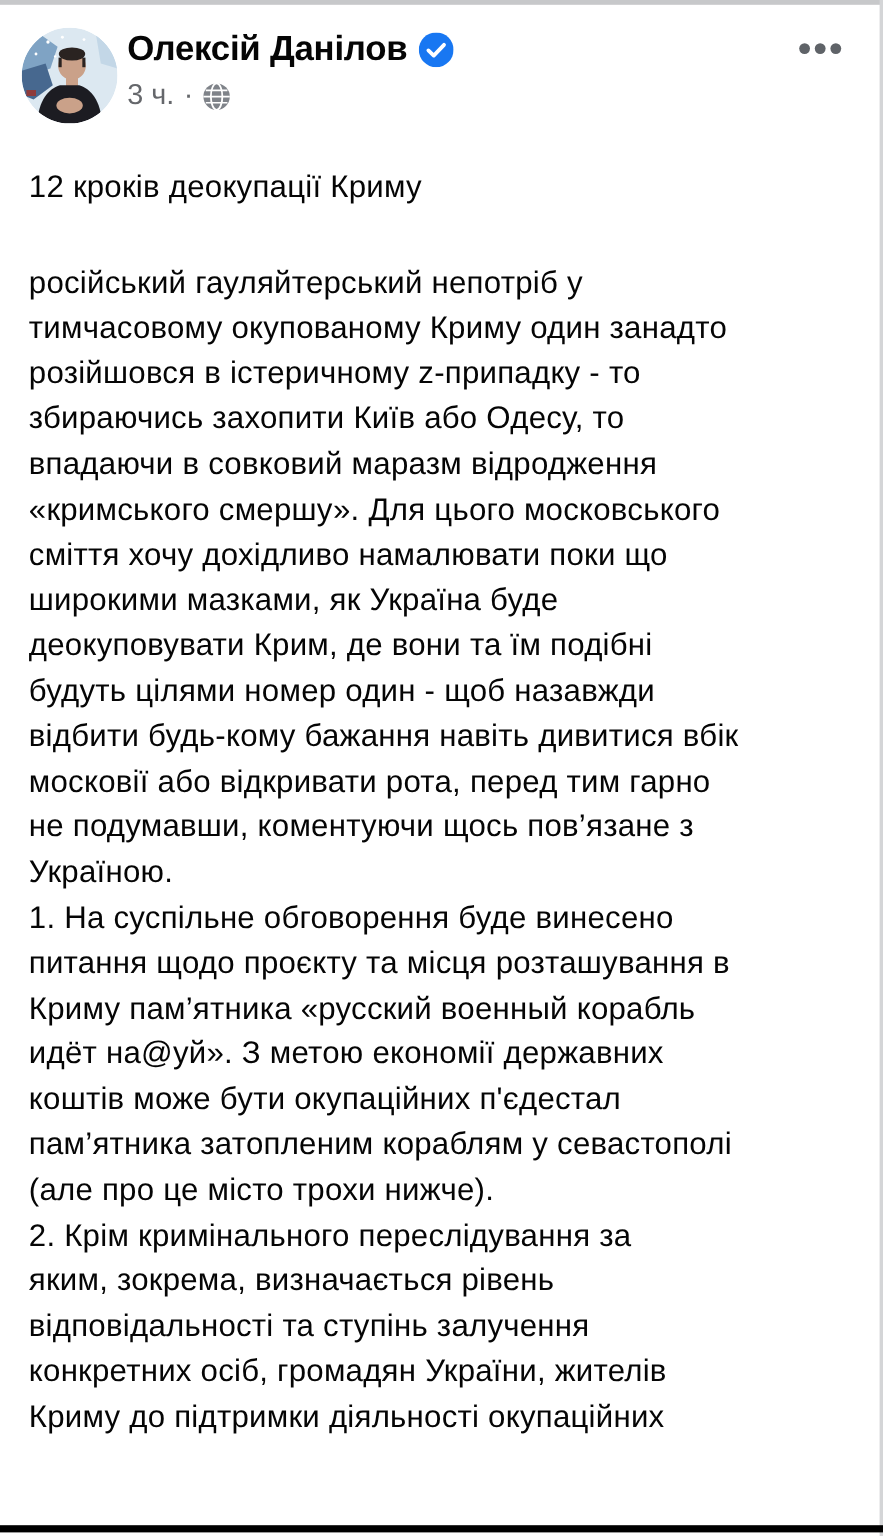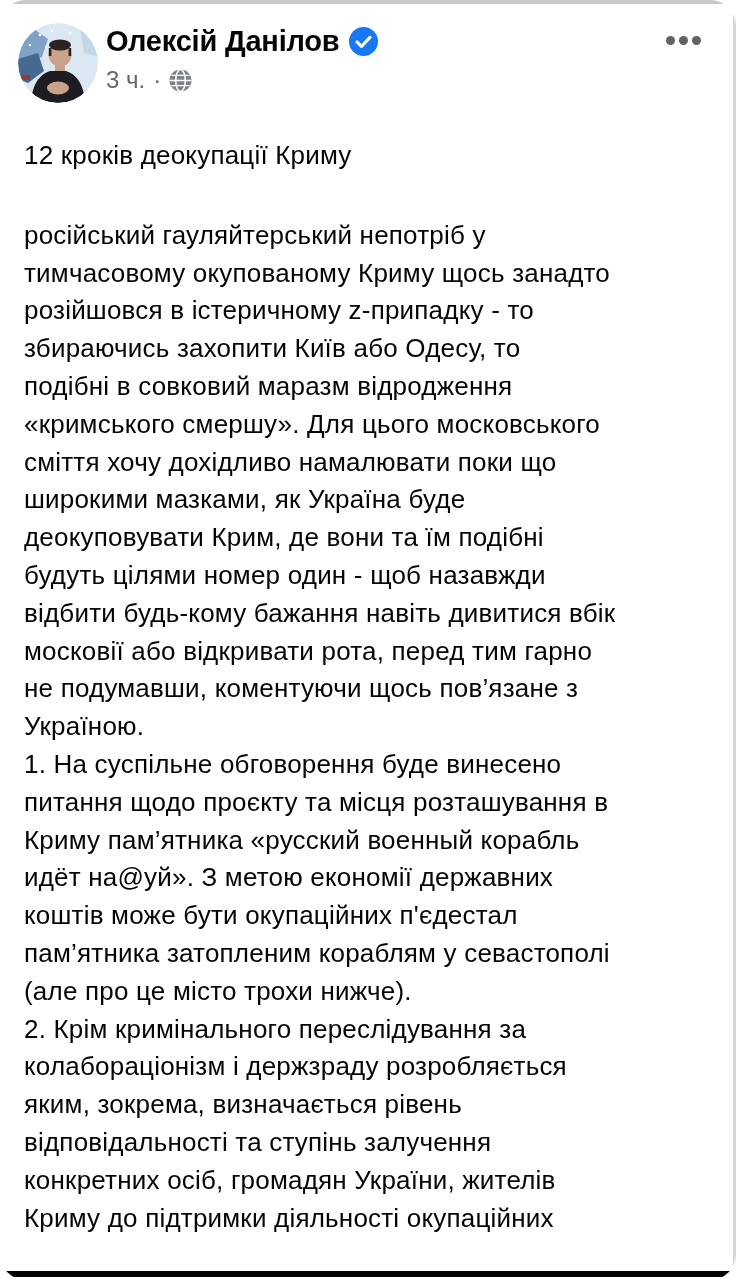--- a/index.html
+++ b/index.html
@@ -1,18 +1,18 @@
 <!DOCTYPE html>
 <html><head>
 <meta charset="utf-8">
 <style>
   html,body{margin:0;padding:0;background:#fff;}
   .screen{
     position:relative;width:736px;height:1280px;background:#ffffff;
-    font-family:"Liberation Sans",sans-serif;overflow:hidden;border-radius:26px;
+    font-family:"Liberation Sans",sans-serif;overflow:hidden;
   }
   .top-strip{position:absolute;top:0;left:0;width:736px;height:4px;background:#c7c8ca;}
   .right-strip{position:absolute;top:0;right:0;width:3px;height:1280px;background:#d4d5d7;}
   .bottom-bar{position:absolute;left:0;bottom:3px;width:736px;height:6px;background:#000000;}
 
   .post-header{position:absolute;top:23px;left:18px;right:22px;height:84px;}
   .avatar{
     position:absolute;left:0;top:0;width:80px;height:80px;border-radius:50%;
     overflow:hidden;cursor:pointer;
   }
@@ -111,42 +111,41 @@
     <span class="dot"></span>
     <span class="dot"></span>
     <span class="dot"></span>
   </div>
 
   <div class="post-body">
     <div class="post-line">12 кроків деокупації Криму</div>
     <div class="blank-gap">
         <div class="post-line"></div>
         <div class="post-line">російський гауляйтерський непотріб у</div>
-        <div class="post-line">тимчасовому окупованому Криму щось занадто</div>
+        <div class="post-line">тимчасовому окупованому Криму один занадто</div>
         <div class="post-line">розійшовся в істеричному z-припадку - то</div>
         <div class="post-line">збираючись захопити Київ або Одесу, то</div>
-        <div class="post-line">подібні в совковий маразм відродження</div>
+        <div class="post-line">впадаючи в совковий маразм відродження</div>
         <div class="post-line">«кримського смершу». Для цього московського</div>
         <div class="post-line">сміття хочу дохідливо намалювати поки що</div>
         <div class="post-line">широкими мазками, як Україна буде</div>
         <div class="post-line">деокуповувати Крим, де вони та їм подібні</div>
         <div class="post-line">будуть цілями номер один - щоб назавжди</div>
         <div class="post-line">відбити будь-кому бажання навіть дивитися вбік</div>
         <div class="post-line">московії або відкривати рота, перед тим гарно</div>
         <div class="post-line">не подумавши, коментуючи щось пов’язане з</div>
         <div class="post-line">Україною.</div>
         <div class="post-line">1. На суспільне обговорення буде винесено</div>
         <div class="post-line">питання щодо проєкту та місця розташування в</div>
         <div class="post-line">Криму пам’ятника «русский военный корабль</div>
         <div class="post-line">идёт на@уй». З метою економії державних</div>
         <div class="post-line">коштів може бути окупаційних п'єдестал</div>
         <div class="post-line">пам’ятника затопленим кораблям у севастополі</div>
         <div class="post-line">(але про це місто трохи нижче).</div>
         <div class="post-line">2. Крім кримінального переслідування за</div>
-        <div class="post-line">колабораціонізм і держзраду розробляється</div>
         <div class="post-line">яким, зокрема, визначається рівень</div>
         <div class="post-line">відповідальності та ступінь залучення</div>
         <div class="post-line">конкретних осіб, громадян України, жителів</div>
         <div class="post-line">Криму до підтримки діяльності окупаційних</div>
       </div>
   </div>
 
   <div class="bottom-bar"></div>
 </div>
 

